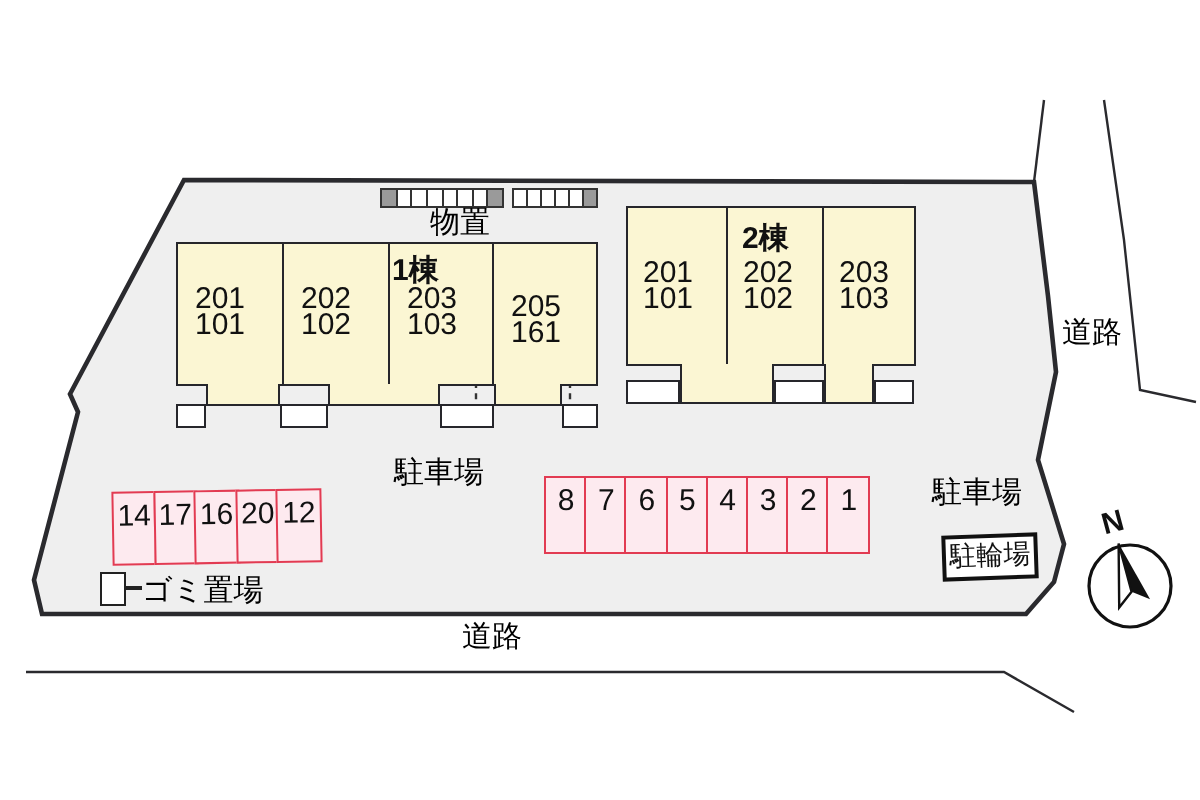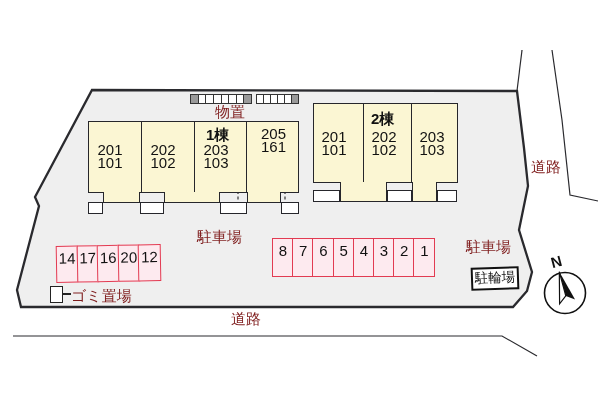--- a/index.html
+++ b/index.html
@@ -1,19 +1,19 @@
 <!DOCTYPE html>
 <html><head>
 <meta charset="utf-8">
 <style>
   html,body{margin:0;padding:0;background:#fff;}
   .stage{position:relative;width:600px;height:400px;background:#ffffff;overflow:hidden;
          font-family:"Liberation Sans","DejaVu Sans",sans-serif;color:#111;}
   svg.layer{position:absolute;left:0;top:0;}
-  .lbl{position:absolute;font-size:15px;line-height:15px;white-space:nowrap;color:#7f1d1d;}
+  .lbl{position:absolute;font-size:15px;line-height:15px;white-space:nowrap;color:#000000;}
   
   .bldg{position:absolute;background:#fbf6d3;border:1.7px solid #26262b;box-sizing:border-box;}
   .divider{position:absolute;top:0;bottom:0;width:1.7px;background:#26262b;}
   .step{position:absolute;background:#fbf6d3;border:1.7px solid #26262b;border-top:none;box-sizing:border-box;}
   .porch{position:absolute;background:#ffffff;border:1.7px solid #26262b;box-sizing:border-box;}
   .bname{position:absolute;font-size:15px;font-weight:bold;white-space:nowrap;}
   .unit{position:absolute;width:36px;font-size:15px;line-height:12.5px;text-align:center;white-space:nowrap;}
   
   .prow{position:absolute;display:flex;}
   .prow .cell{box-sizing:border-box;border:1.8px solid #e23b52;background:#fdeaef;
@@ -106,34 +106,34 @@
     <div class="divider" style="left:104.5px;"></div>
     <div class="divider" style="left:156.5px;"></div>
   </div>
   <div class="step" style="left:103px;top:191.5px;width:37px;height:11.5px;"></div>
   <div class="step" style="left:164px;top:191.5px;width:56px;height:11.5px;"></div>
   <div class="step" style="left:247px;top:191.5px;width:34px;height:11.5px;"></div>
   <div class="porch" style="left:88px;top:202px;width:15px;height:12px;"></div>
   <div class="porch" style="left:140px;top:202px;width:24px;height:12px;"></div>
   <div class="porch" style="left:220px;top:202px;width:27px;height:12px;"></div>
   <div class="porch" style="left:281px;top:202px;width:18px;height:12px;"></div>
-  <div class="bname" style="left:206px;top:126px;">1棟</div>
+  <div class="bname" style="left:196px;top:126px;">1棟</div>
   <div class="unit" style="left:92px;top:144px;">
     <span>201</span><br>
     <span>101</span>
   </div>
   <div class="unit" style="left:145px;top:144px;">
     <span>202</span><br>
     <span>102</span>
   </div>
   <div class="unit" style="left:198px;top:144px;">
     <span>203</span><br>
     <span>103</span>
   </div>
-  <div class="unit" style="left:250px;top:128px;text-align:right;">
+  <div class="unit" style="left:250px;top:148px;">
     <span>205</span><br>
     <span>161</span>
   </div>
 
   <div class="bldg" style="left:313px;top:103px;width:145px;height:80px;">
     <div class="divider" style="left:48.5px;"></div>
     <div class="divider" style="left:96.5px;"></div>
   </div>
   <div class="step" style="left:340px;top:181.5px;width:47px;height:20.5px;"></div>
   <div class="step" style="left:412px;top:181.5px;width:25px;height:20.5px;"></div>

